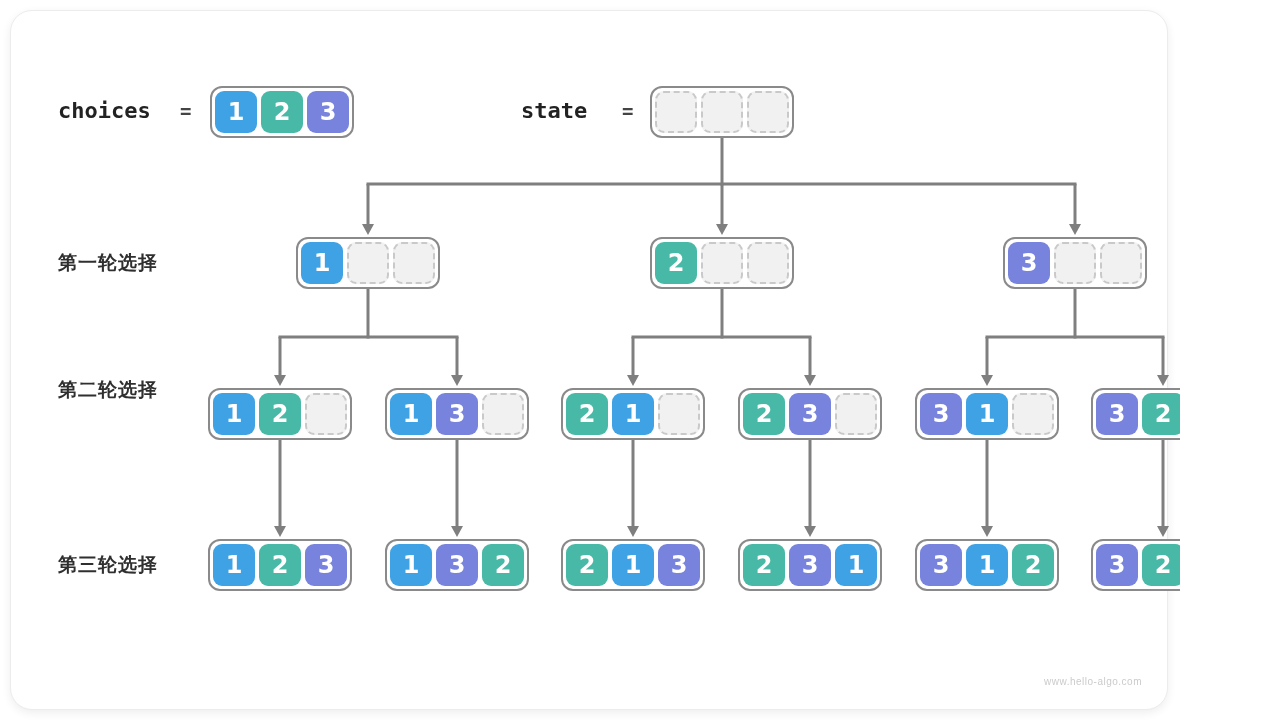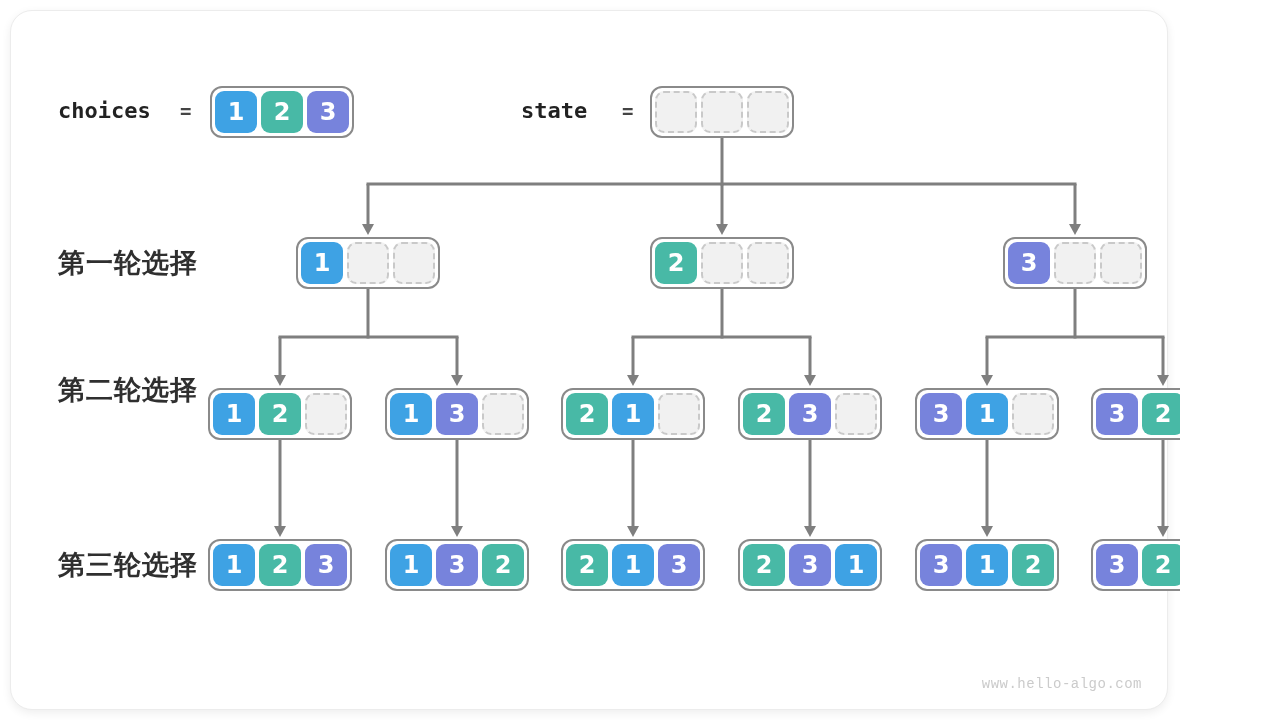--- a/index.html
+++ b/index.html
@@ -27,26 +27,26 @@
   }
   .cell{
     width:42px;height:42px;border-radius:9px;box-sizing:border-box;flex:0 0 42px;
     display:flex;align-items:center;justify-content:center;
     color:#fff;font-family:"DejaVu Sans","Liberation Sans",sans-serif;
     font-weight:600;font-size:24px;line-height:1;
   }
   .cell.empty{background:#f1f1f1;border:2px dashed #c9c9c9;}
   .row-label{
     position:absolute;left:58px;transform:translateY(-50%);
-    font-size:27px;font-weight:600;color:#2f2f2f;letter-spacing:1px;white-space:nowrap;
+    font-size:19px;font-weight:600;color:#2f2f2f;letter-spacing:1px;white-space:nowrap;
   }
   .watermark{
     position:absolute;right:38px;top:676px;
-    font-family:Liberation Mono, monospace;
-    font-size:14px;color:#cbcbcb;letter-spacing:.5px;
+    font-family:Liberation Sans, sans-serif;
+    font-size:10px;color:#cbcbcb;letter-spacing:.5px;
   }
 </style>
 </head>
 <body>
 
 <div id="stage">
   <div class="card"></div>
 
   <svg id="connectors" width="1280" height="720">
       <line x1="722" y1="138" x2="722" y2="185.5" stroke="#7f7f7f" stroke-width="3"></line>

